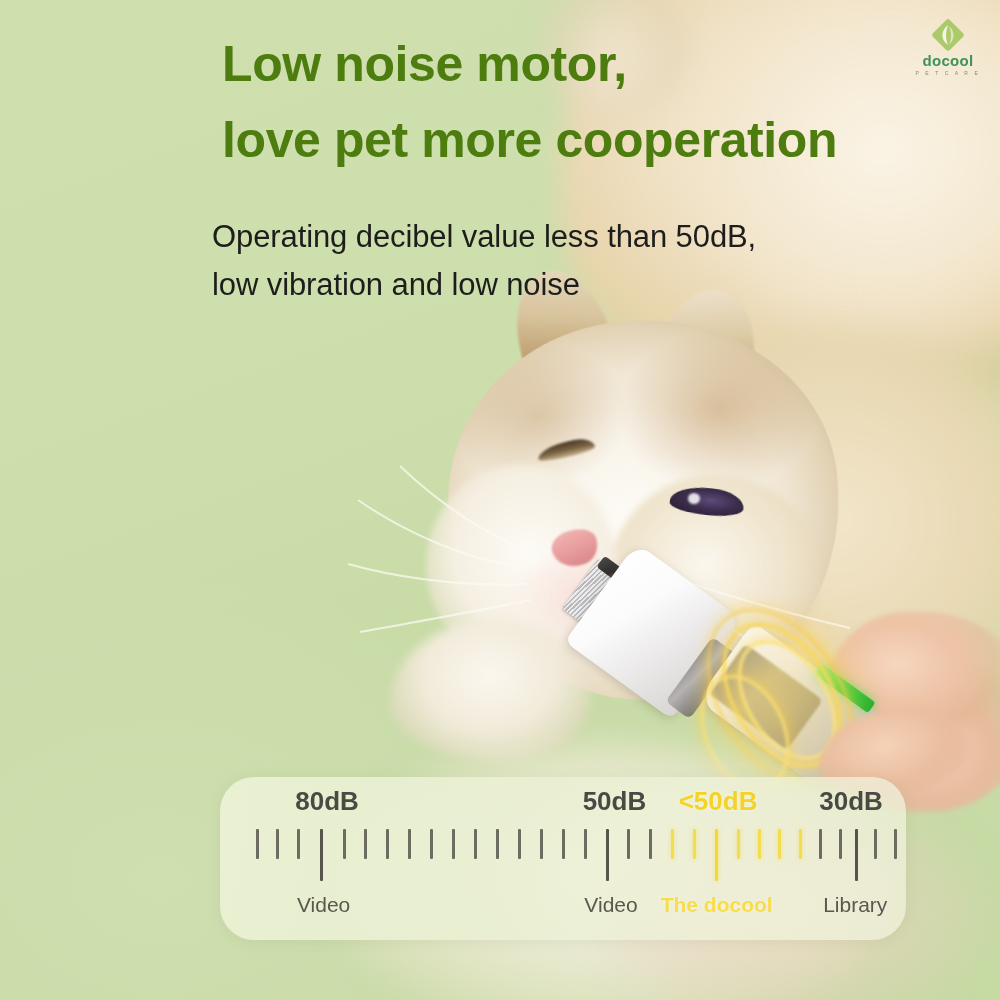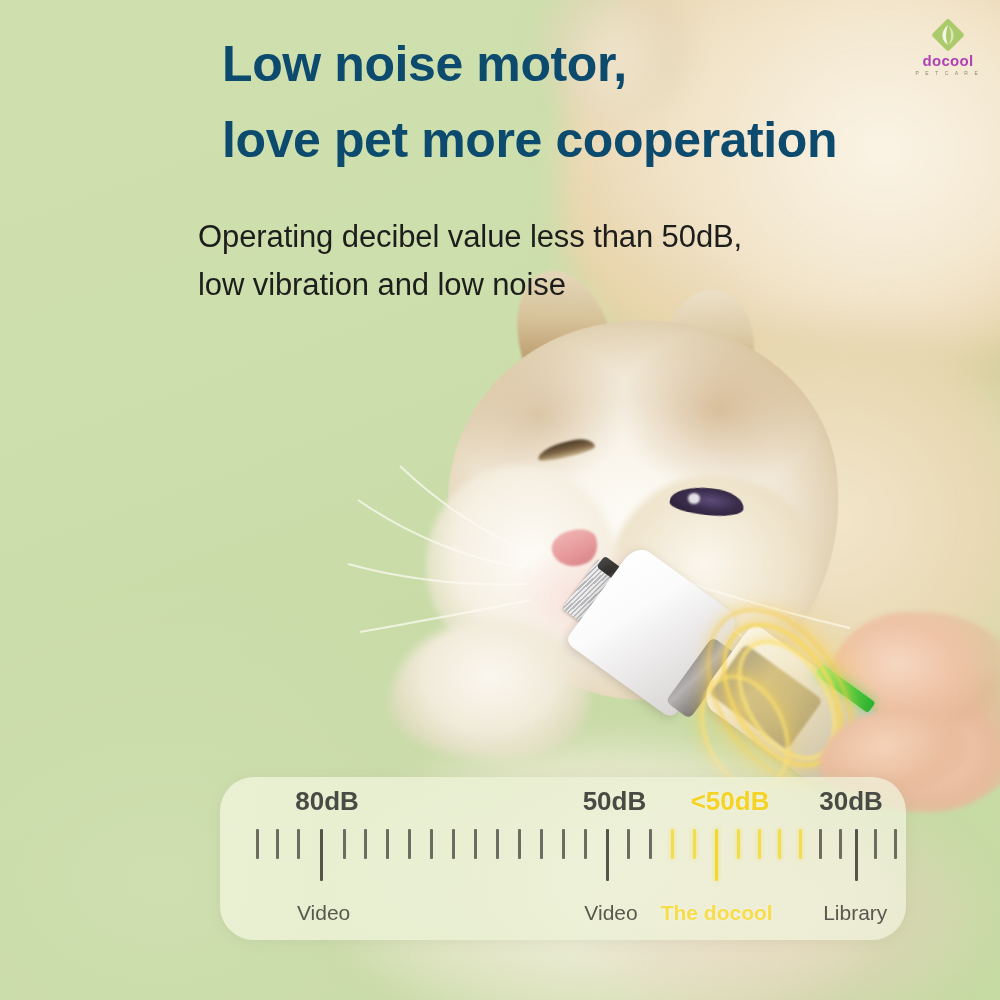--- a/index.html
+++ b/index.html
@@ -266,30 +266,30 @@
     border-radius: 48% 52% 50% 50% / 56% 56% 44% 44%;
     transform: rotate(-10deg);
     filter: blur(2.4px);
   }
 
   
   .headline {
     position: absolute;
     left: 222px; top: 26px;
     width: 700px;
-    color: #0c4a6e;
+    color: #4d7c0f;
     font-weight: 700;
     font-size: 50px;
     line-height: 1.52;
     letter-spacing: -0.4px;
     white-space: pre-line;
   }
   .subhead {
     position: absolute;
-    left: 198px; top: 213px;
+    left: 212px; top: 213px;
     width: 640px;
     color: #1d1d1b;
     font-weight: 400;
     font-size: 31px;
     line-height: 1.56;
     letter-spacing: -0.1px;
     white-space: pre-line;
   }
 
   
@@ -299,21 +299,21 @@
     width: 72px;
     text-align: center;
     opacity: 0.82;
   }
   .logo-mark { display: block; margin: 0 auto; }
   .logo-word {
     display: block;
     margin-top: 1px;
     font-size: 15px;
     font-weight: 700;
-    color: #a21caf;
+    color: #15803d;
     letter-spacing: 0.3px;
     line-height: 1;
   }
   .logo-sub {
     display: block;
     font-size: 5px;
     letter-spacing: 2.6px;
     color: #6d7a52;
     margin-top: 2px;
   }
@@ -330,39 +330,39 @@
   .db-labels { position: absolute; left: 0; top: 0; width: 100%; height: 46px; }
   .db-label {
     position: absolute;
     top: 9px;
     font-size: 26px;
     font-weight: 700;
     color: #4a4a45;
     white-space: nowrap;
     transform: translateX(-50%);
   }
-  .db-label.hl { color: #f5d324; text-shadow: 0 0 3px rgba(255,255,255,0.5); margin-left: 12px; }
+  .db-label.hl { color: #f5d324; text-shadow: 0 0 3px rgba(255,255,255,0.5); }
 
   .db-ticks { position: absolute; left: 0; top: 52px; width: 100%; height: 60px; }
   .tick {
     position: absolute;
     top: 0;
     width: 3px;
     height: 30px;
     background: #6c6c60;
     border-radius: 1px;
   }
   .tick.tall { height: 52px; background: #55554b; width: 3px; }
   .tick.y { background: #f2dd4e; box-shadow: 0 0 4px rgba(243,221,78,0.7); }
   .tick.y.tall { background: #f3d92f; }
 
   .db-names { position: absolute; left: 0; top: 116px; width: 100%; height: 36px; }
   .db-name {
     position: absolute;
-    top: 8px;
+    top: 0;
     font-size: 21px;
     font-weight: 400;
     color: #58584f;
     white-space: nowrap;
     transform: translateX(-50%);
   }
   .db-name.hl { color: #f7dd4a; font-weight: 700; text-shadow: 0 0 4px rgba(255,255,255,0.45); }
 </style>
 </head>
 <body>

